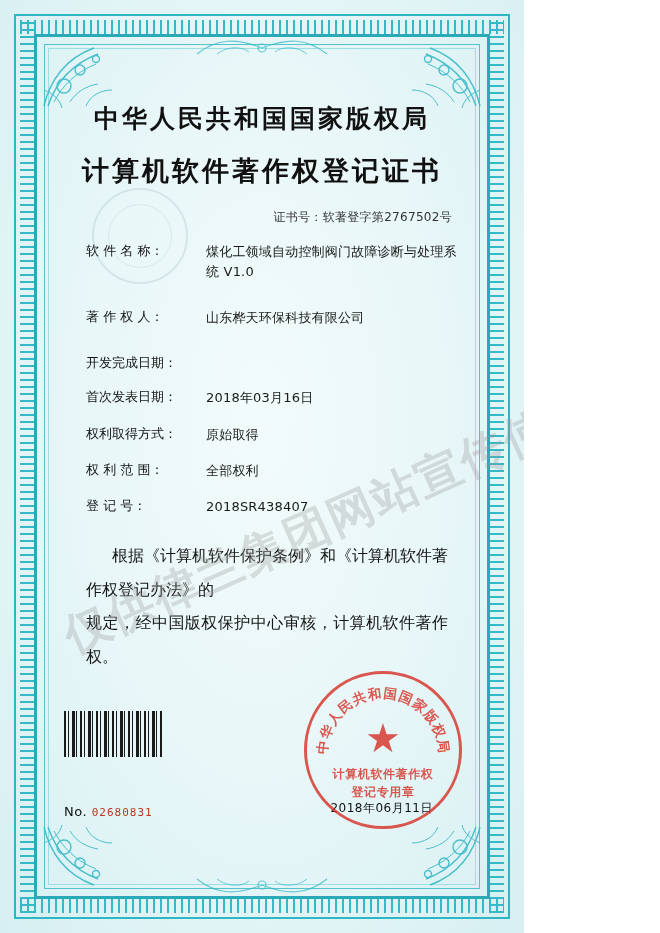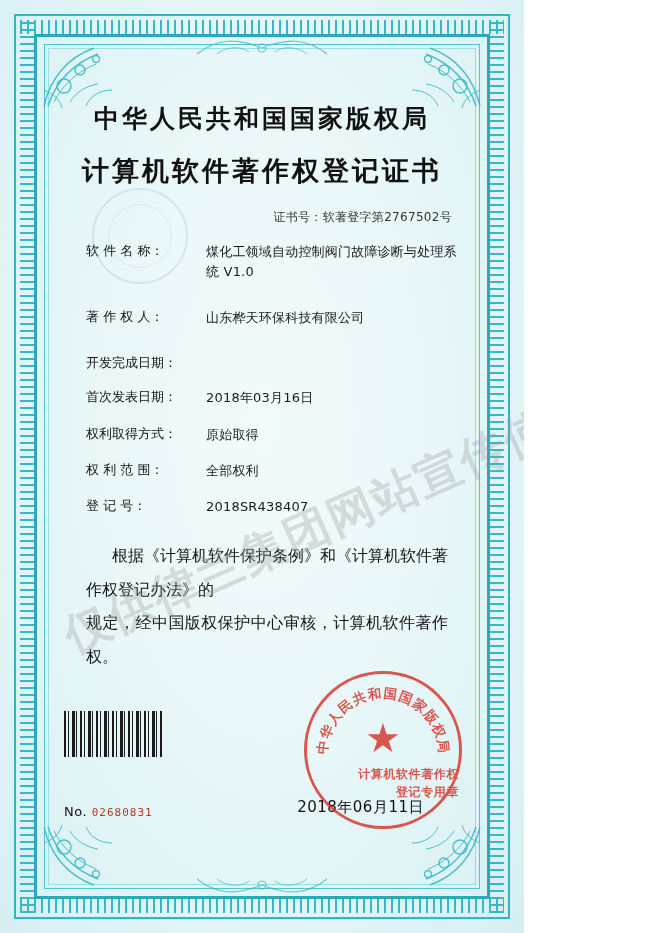--- a/index.html
+++ b/index.html
@@ -136,22 +136,22 @@
         #1a1a1a 8px 11px, transparent 11px 12px,
         #1a1a1a 12px 13px, transparent 13px 16px);
   }
   .no-line{
     position:absolute;left:64px;bottom:114px;
     font-size:13px;color:#111;
     letter-spacing:.5px;
   }
   .no-line .num{color:#b8371f;font-family:"DejaVu Sans Mono","Liberation Mono",monospace;font-size:11px;letter-spacing:1px;}
   .date-line{
-    position:absolute;right:100px;bottom:116px;
-    font-size:15px;color:#111;
+    position:absolute;right:91px;bottom:116px;
+    font-size:12px;color:#111;
     letter-spacing:.5px;
   }
 
   
   .seal{
     position:absolute;right:62px;bottom:104px;
     width:152px;height:152px;
     border-radius:50%;
     border:3px solid #d7342a;
     opacity:.82;
@@ -162,21 +162,21 @@
     font-size:40px;line-height:40px;color:#d7342a;
   }
   .seal .arc{
     position:absolute;left:0;top:0;width:152px;height:152px;
   }
   .seal .arc text{
     font-family:"DejaVu Sans","Liberation Sans",sans-serif;
     font-size:13.5px;font-weight:bold;fill:#d7342a;letter-spacing:1.2px;
   }
   .seal .l1,.seal .l2{
-    position:absolute;width:100%;text-align:right;
+    position:absolute;width:100%;text-align:center;
     font-size:12px;font-weight:bold;letter-spacing:.6px;
   }
   .seal .l1{top:92px;}
   .seal .l2{top:110px;}
 
   
   .watermark{
     position:absolute;left:0;top:0;width:660px;height:933px;
     pointer-events:none;
   }

